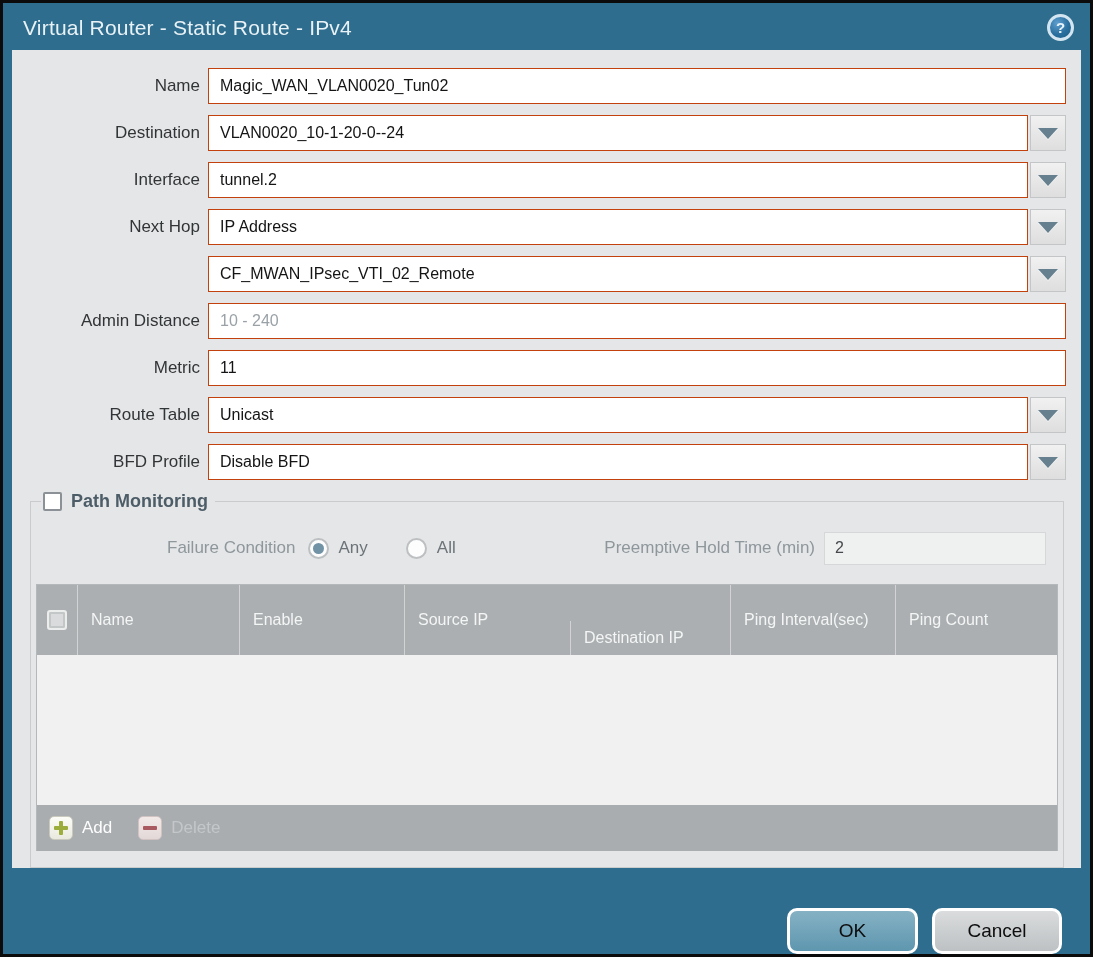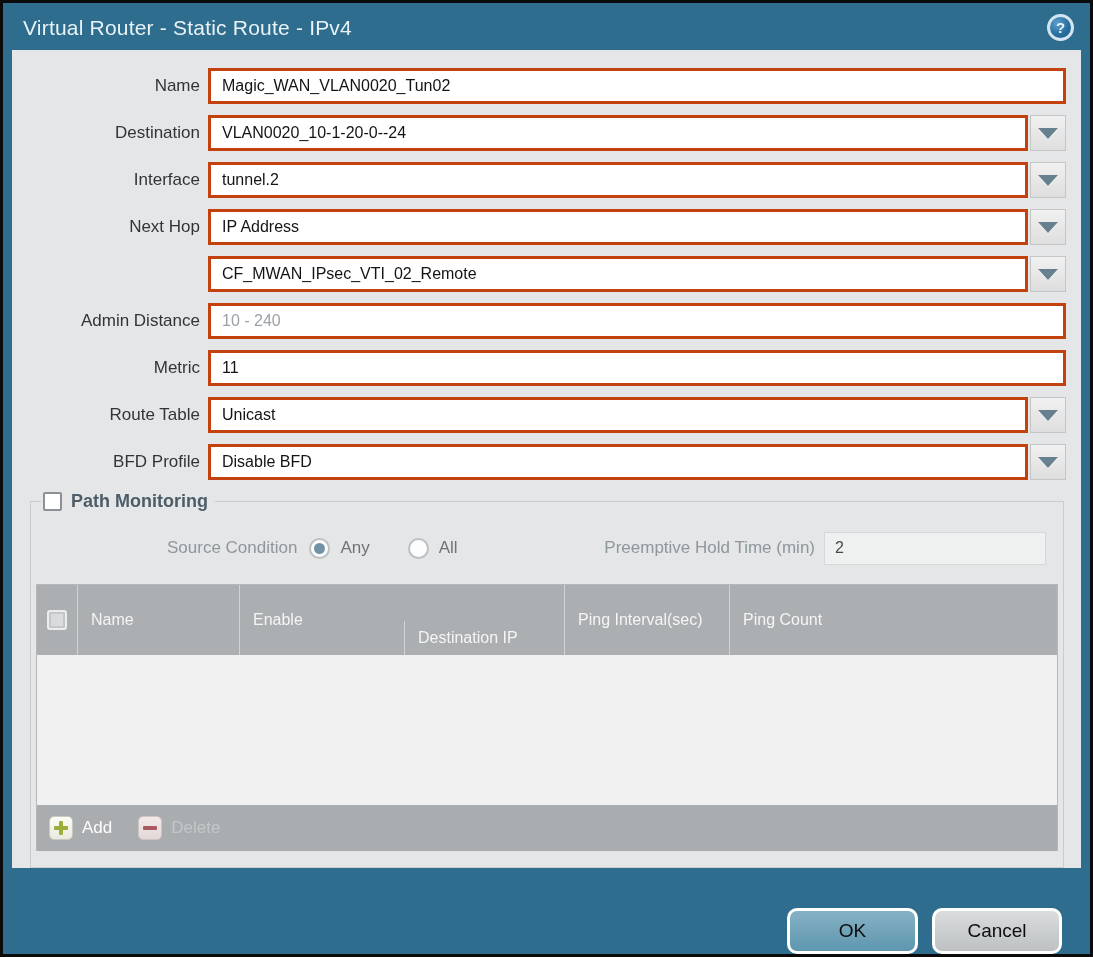--- a/index.html
+++ b/index.html
@@ -47,21 +47,21 @@
     height: 36px;
   }
   .form-row .flabel {
     width: 193px; flex: none;
     text-align: right; padding-right: 8px;
     color: #323537; font-size: 17px;
   }
   .field-wrap { flex: 1; display: flex; align-items: stretch; height: 36px; }
   .txt {
     flex: 1; min-width: 0; height: 36px;
-    border: 3px solid #c2410c; background: #ffffff;
+    border: 1px solid #c2410c; background: #ffffff;
     font-family: "Liberation Sans", sans-serif;
     font-size: 16px; color: #141414;
     padding: 0 11px; outline: none;
   }
   .txt::placeholder { color: #9aa2a7; opacity: 1; }
   .dd-btn {
     width: 36px; height: 36px; flex: none; margin-left: 2px;
     border: 1px solid #c3c5c6;
     background: linear-gradient(#f1f1f1, #dedede);
     display: flex; align-items: center; justify-content: center;
@@ -272,21 +272,21 @@
       </div>
     </div>
 
     <fieldset class="pm">
       <legend>
         <span class="pm-checkbox"></span>
         <span class="pm-title">Path Monitoring</span>
       </legend>
 
       <div class="fc-row">
-        <span class="fc-label">Source Condition</span>
+        <span class="fc-label">Failure Condition</span>
         <div class="radio-group">
           <span class="radio">
             <span class="dot"></span>
           </span>
           <span class="radio-label">Any</span>
         </div>
         <div class="radio-group">
           <span class="radio"></span>
           <span class="radio-label">All</span>
         </div>
@@ -294,20 +294,21 @@
         <input class="pht-input" type="text" value="2" style="">
       </div>
 
       <div class="pm-table">
         <div class="pm-thead">
           <div class="th col-cb">
             <span class="th-cb"></span>
           </div>
           <div class="th col-1">Name</div>
           <div class="th col-2">Enable</div>
+          <div class="th col-3">Source IP</div>
           <div class="th col-4">Destination IP</div>
           <div class="th col-5">Ping Interval(sec)</div>
           <div class="th col-6">Ping Count</div>
         </div>
         <div class="pm-tbody"></div>
         <div class="pm-toolbar">
           <div class="tb-btn enabled">
             <span class="tb-icon add-icon"></span>
             <span class="tb-label">Add</span>
           </div>

